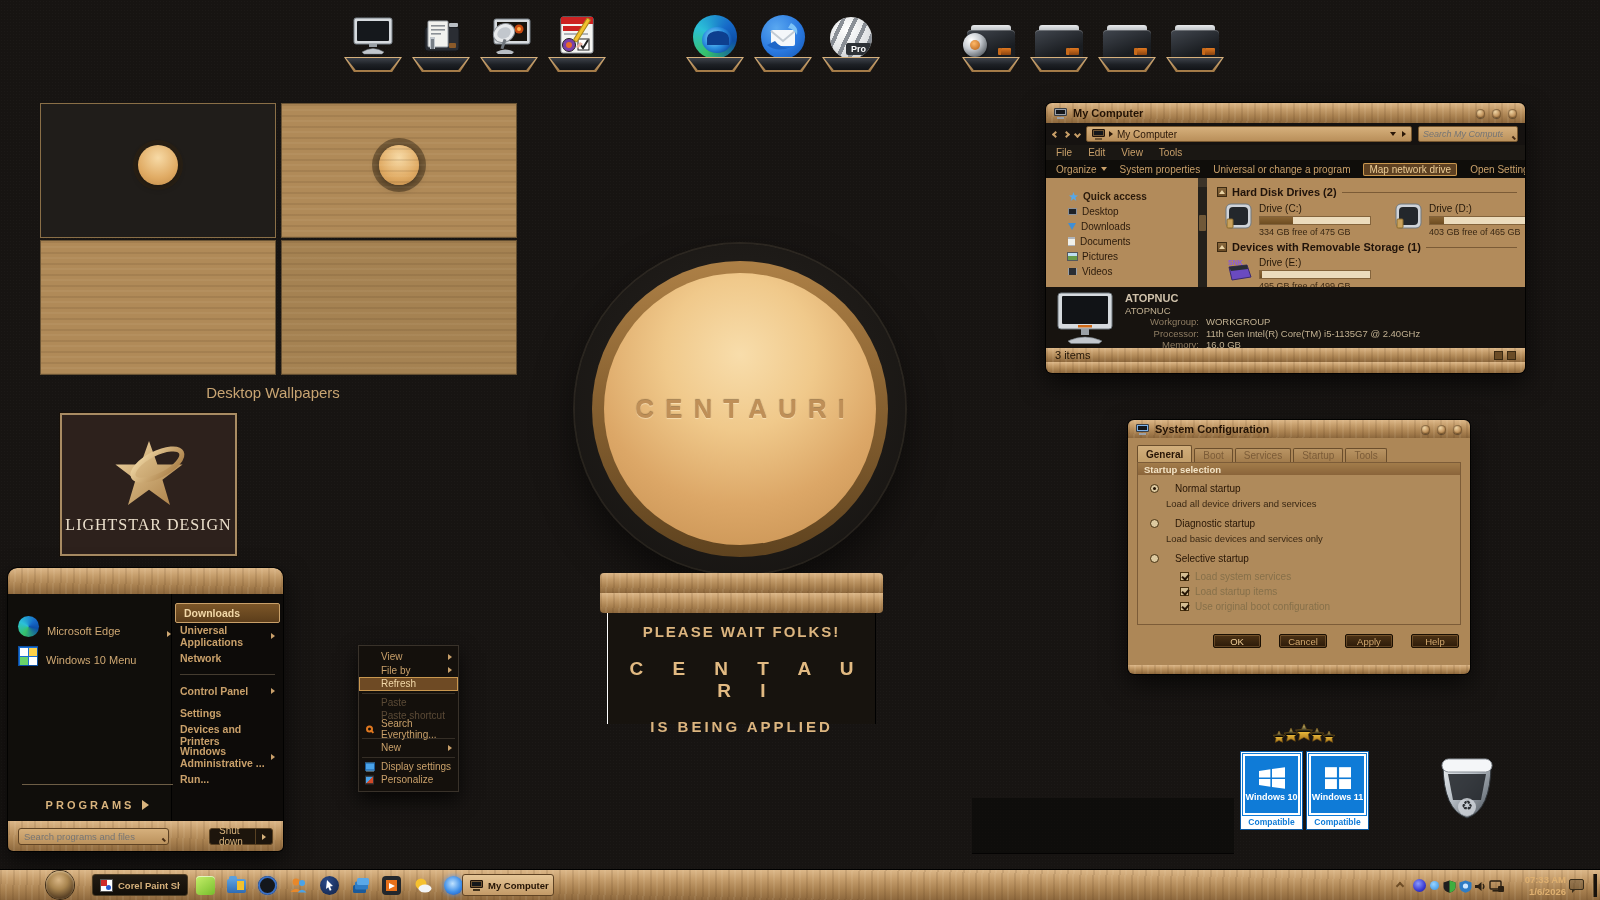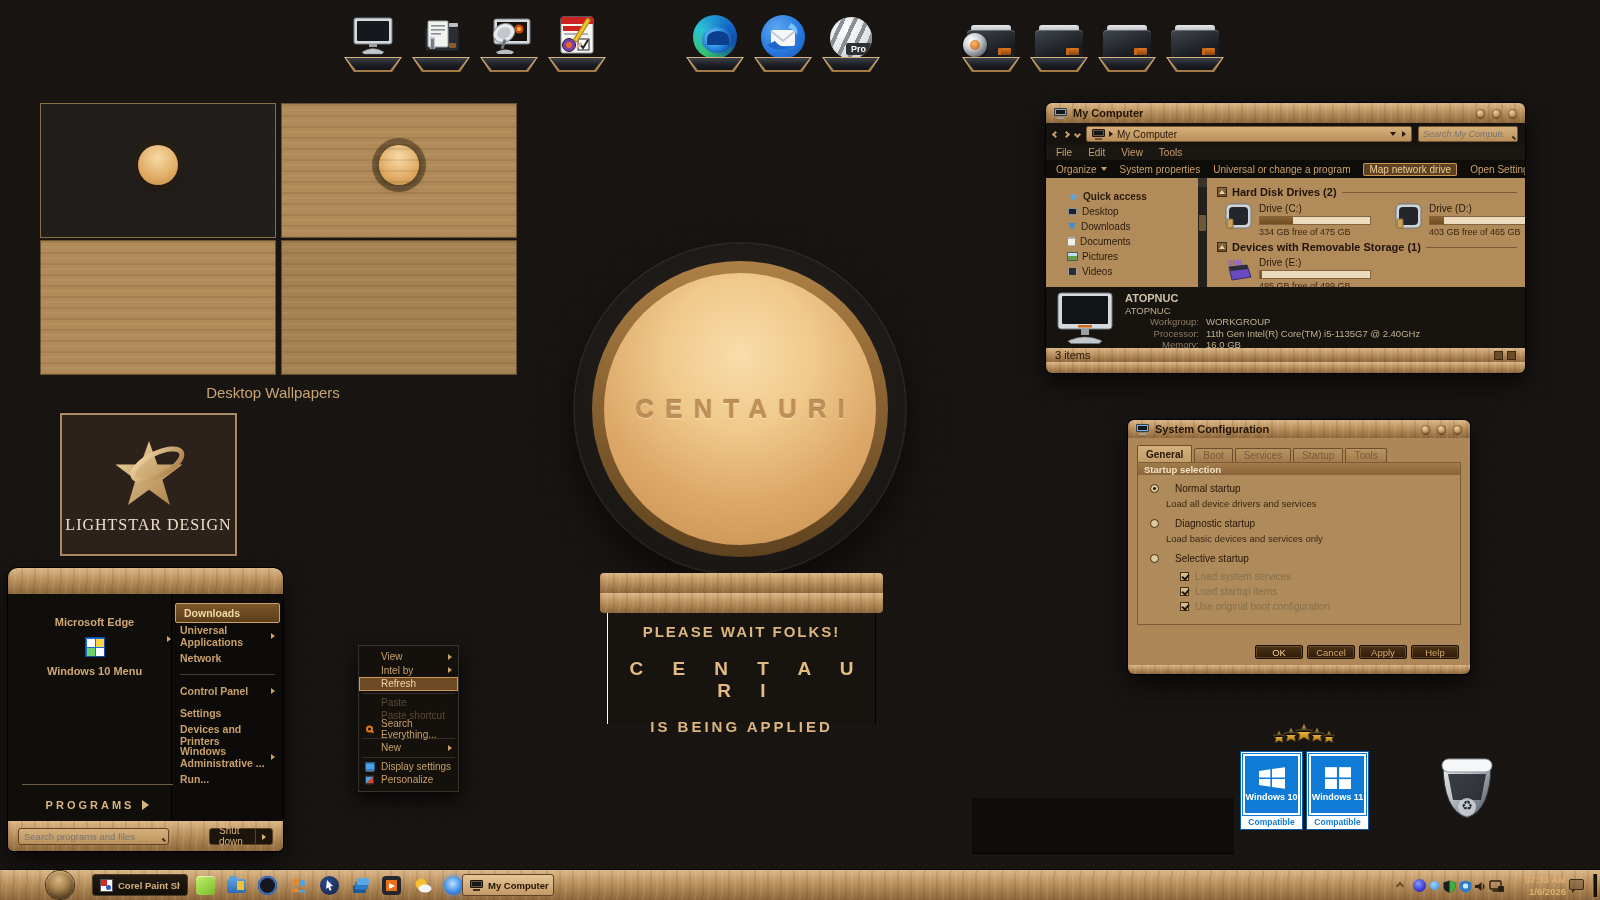--- a/index.html
+++ b/index.html
@@ -100,28 +100,28 @@
   .groupbox{border:1px solid #7c5c38;height:163px;background:rgba(255,245,225,.03);}
   .group-h{height:12px;background:linear-gradient(#a27c4a,#8a643a);color:#f4e4c6;font-size:9.5px;font-weight:bold;display:flex;align-items:center;padding:0 6px;}
   .group-c{padding:7px 12px;font-size:10px;color:#27150 5;color:#271505;}
   .radiorow{display:flex;align-items:center;gap:16px;height:13px;}
   .radio{width:9px;height:9px;border-radius:50%;border:1px solid #46300f;background:#dcc9a0;position:relative;flex:none;}
   .radio.sel::after{content:"";position:absolute;inset:2px;border-radius:50%;background:#241505;}
   .radiodesc{margin:3px 0 8px 16px;font-size:9.5px;color:#3a2814;}
   .chkrow{display:flex;align-items:center;gap:6px;height:15px;margin-left:30px;color:#86704a;}
   .chk{width:9px;height:9px;border:1px solid #46300f;background:#d3bd92;position:relative;flex:none;}
   .chk::after{content:"";position:absolute;left:2px;top:0;width:3px;height:5px;border-right:2px solid #241505;border-bottom:2px solid #241505;transform:rotate(40deg);}
-  .msbuttons{display:flex;justify-content:flex-end;gap:4px;margin-top:20px;padding-right:2px;}
+  .msbuttons{display:flex;justify-content:flex-end;gap:18px;margin-top:9px;padding-right:2px;}
   .mbtn{width:48px;height:14px;background:linear-gradient(#4c3215,#2d1b09);border:1px solid #1a0f02;box-shadow:inset 0 0 0 1px rgba(205,155,95,.3);border-radius:2px;color:#d2a86e;font-size:9.5px;display:flex;align-items:center;justify-content:center;}
   .mbtn.primary{color:#f1cf98;}
   
   .sm-body{flex:1;background:#100e0b;position:relative;}
   .sm-left{position:absolute;left:0;top:0;bottom:0;width:163px;padding:14px 0 0 10px;}
   .sm-right{position:absolute;right:0;top:0;bottom:0;width:112px;border-left:1px solid #000;padding-top:9px;background:#0d0b09;}
-  .sm-left-item{display:flex;align-items:center;gap:8px;height:29px;color:#cfa873;font-size:11px;font-weight:bold;flex-direction:column;}
+  .sm-left-item{display:flex;align-items:flex-end;gap:8px;height:29px;color:#cfa873;font-size:11px;font-weight:normal;}
   .sm-right-item{height:22px;display:flex;align-items:center;padding:0 8px;color:#c9a06a;font-size:10.5px;font-weight:bold;}
   .sm-right-item .tri-r,.sm-left-item .tri-r{margin-left:auto;}
   .sm-right-item.active{height:20px;margin:0 3px 2px;border:1px solid #c9a069;border-radius:2px;background:linear-gradient(#7c5628,#5c3e1b);color:#f2d8a8;}
   .sm-div{border-top:1px solid #453c30;margin:5px 8px;}
   .programs{position:absolute;left:14px;right:110px;bottom:10px;}
   .programs .line{border-top:1px solid #6e5e46;margin-bottom:14px;}
   .programs .row{display:flex;align-items:center;justify-content:center;gap:8px;color:#d9b47e;font-size:11px;font-weight:bold;letter-spacing:3px;}
   .sm-foot{height:30px;flex:none;}
   .sm-foot .wc{padding:0 10px;gap:12px;}
   .sm-search{width:172px;height:17px;background:linear-gradient(#d6b07c,#bb925d);border:1px solid #5f4324;border-radius:3px;display:flex;align-items:center;padding:0 5px;}
@@ -715,21 +715,21 @@
       </div>
     </div>
   </div>
 
   <div class="abs ctx" style="left:358px;top:645px;width:101px;">
     <div class="cm-item">
         <span>View</span>
         <span class="arrow tri-r"></span>
       </div>
     <div class="cm-item">
-        <span>Intel by</span>
+        <span>File by</span>
         <span class="arrow tri-r"></span>
       </div>
     <div class="cm-item active">
         <span>Refresh</span>
       </div>
     <div class="cm-div"></div>
     <div class="cm-item disabled">
         <span>Paste</span>
       </div>
     <div class="cm-item disabled">

